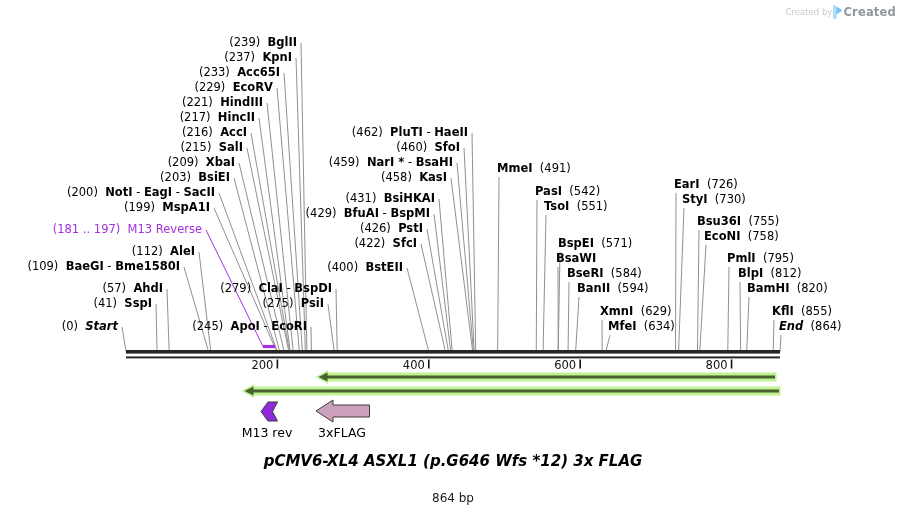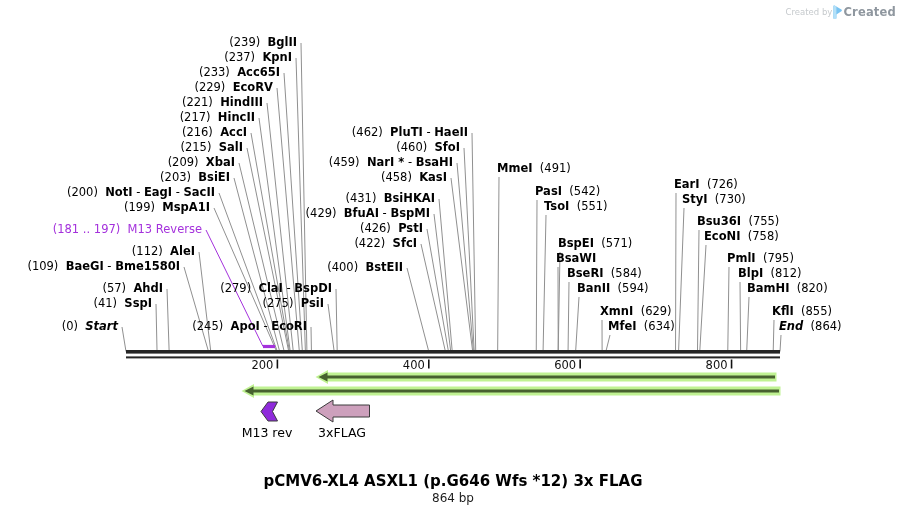--- a/index.html
+++ b/index.html
@@ -2,22 +2,22 @@
 <html><head>
 <meta charset="utf-8">
 <style>
   html,body{margin:0;padding:0;background:#ffffff;}
   .stage{position:relative;width:906px;height:514px;background:#ffffff;overflow:hidden;
          font-family:"DejaVu Sans","Liberation Sans",sans-serif;}
   .branding{position:absolute;top:5px;right:10px;display:flex;align-items:center;justify-content:center;}
   .created{font-size:8.5px;color:#c6cacd;}
   .brand{font-size:11.5px;color:#8f979f;font-weight:600;letter-spacing:.2px;}
   .map-svg{position:absolute;left:0;top:0;}
-  .title{position:absolute;top:472px;left:0;width:906px;text-align:center;
-         font-size:15px;font-weight:bold;color:#000;}
+  .title{position:absolute;top:452px;left:0;width:906px;text-align:center;
+         font-size:15px;font-weight:bold;color:#000;font-style:italic;}
   .subtitle{position:absolute;top:491px;left:0;width:906px;text-align:center;
          font-size:12px;color:#1c1c1c;}
 </style>
 </head>
 <body>
 
 <div class="stage">
 
   <div class="branding">
     <span class="created">Created by</span>

